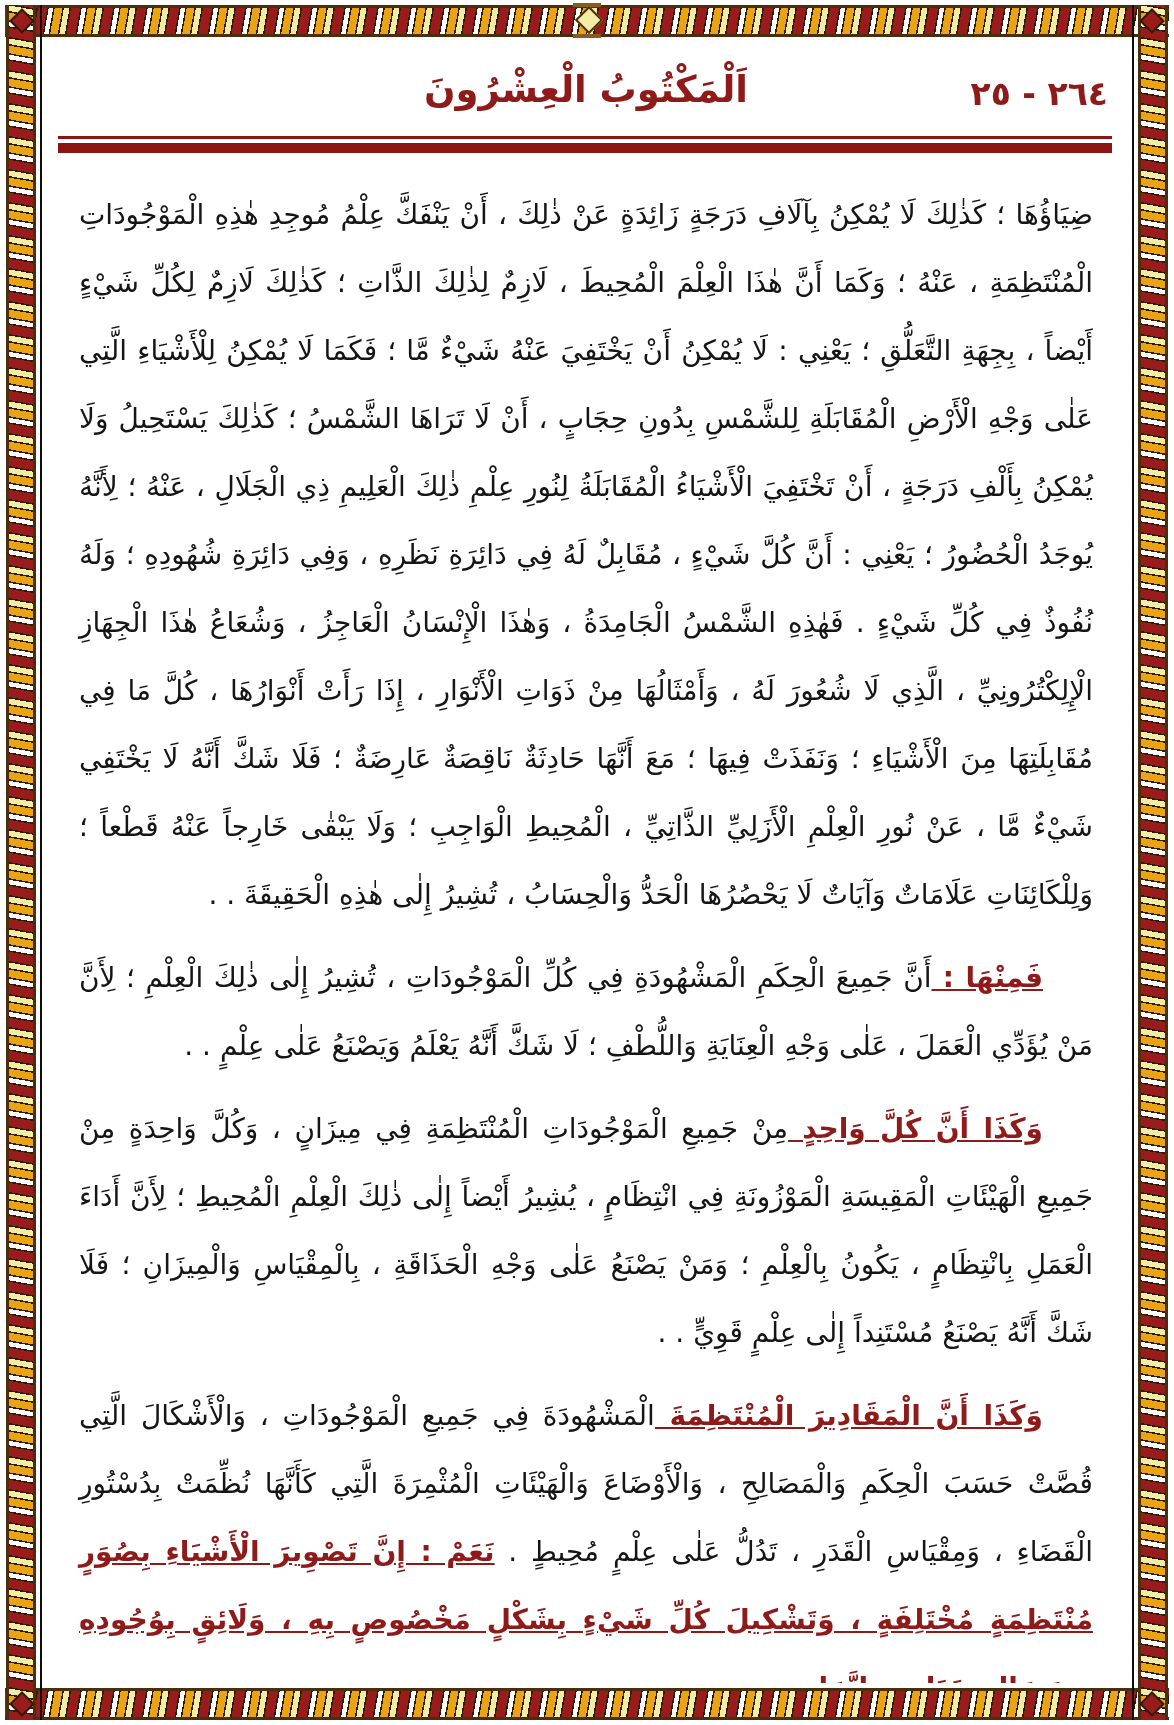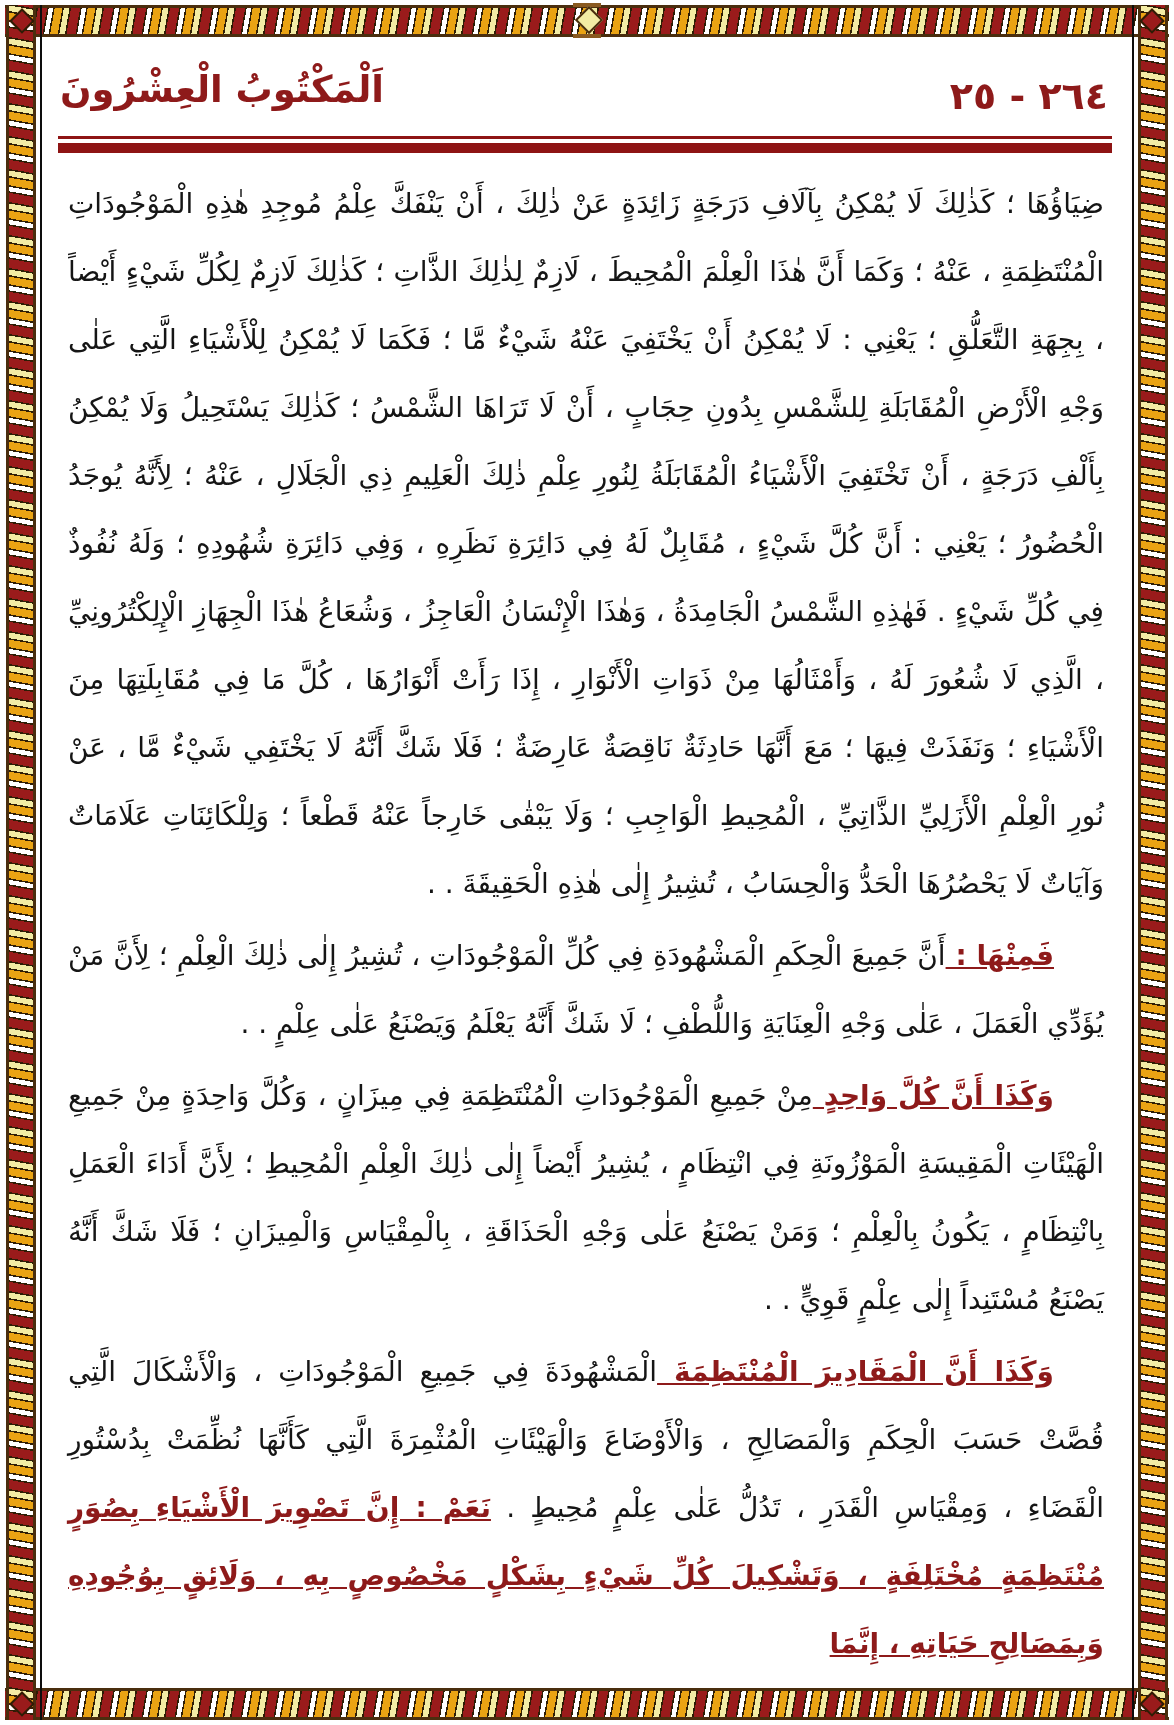--- a/index.html
+++ b/index.html
@@ -39,37 +39,37 @@
   .corner.bl{left:13px;bottom:12px;} .corner.br{right:13px;bottom:12px;}
   .top-diamond{
     position:absolute;left:50%;top:10px;width:16px;height:16px;margin-left:-8px;
     background:#f3eca4;border:2px solid #4a2e0e;transform:rotate(45deg);
   }
   .top-tab{position:absolute;left:50%;width:28px;height:4px;margin-left:-14px;background:#8a5a20;}
   .tab-a{top:3px;} .tab-b{top:34px;}
   
   .header{position:absolute;top:66px;left:60px;right:62px;height:62px;}
   .page-info{
-    position:absolute;right:4px;top:8px;font-size:38px;font-weight:bold;
+    position:absolute;right:4px;top:8px;font-size:33px;font-weight:bold;
     color:#8e1a1a;letter-spacing:2px;
   }
   .title{
-    position:absolute;left:0;right:0;top:2px;text-align:left;
+    position:absolute;left:0;right:0;top:2px;text-align:center;
     font-size:37px;font-weight:bold;color:#8e1a1a;
   }
   .divider{position:absolute;top:136px;left:58px;right:62px;}
   .rule-thin{height:3px;background:#8e1414;margin-bottom:4px;}
   .rule-thick{height:10px;background:#8e1414;}
   
   .body-text{
     position:absolute;top:166px;left:64px;right:66px;bottom:42px;
     direction:rtl;text-align:justify;font-size:28px;line-height:68px;
     color:#151515;overflow:hidden;
   }
-  .body-text p{margin:4px;padding:0;}
+  .body-text p{margin:15px;padding:0;}
   .body-text p.indent{text-indent:50px;}
   .seg-black{color:#151515;}
   .seg-red{color:#8e1a1a;font-weight:bold;text-decoration:underline;}
 </style>
 </head>
 <body>
 
 <div class="page">
 
   <div class="chain-h frame-top"></div>

